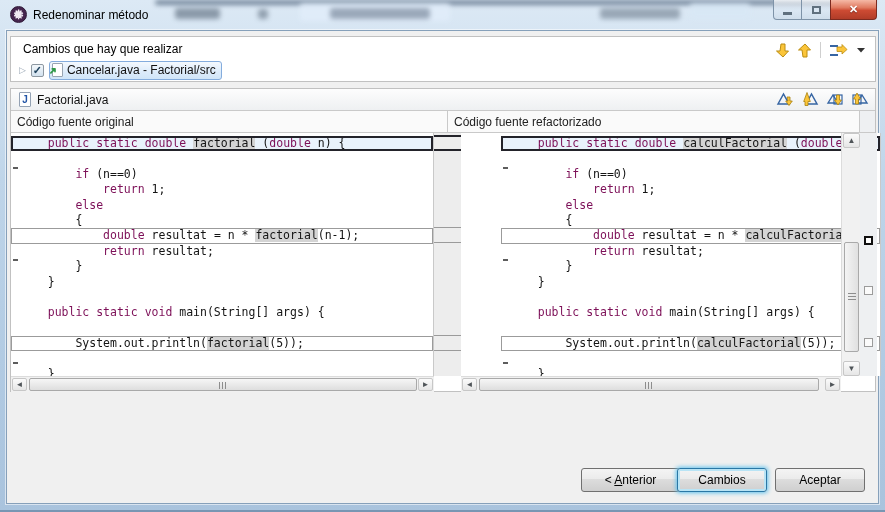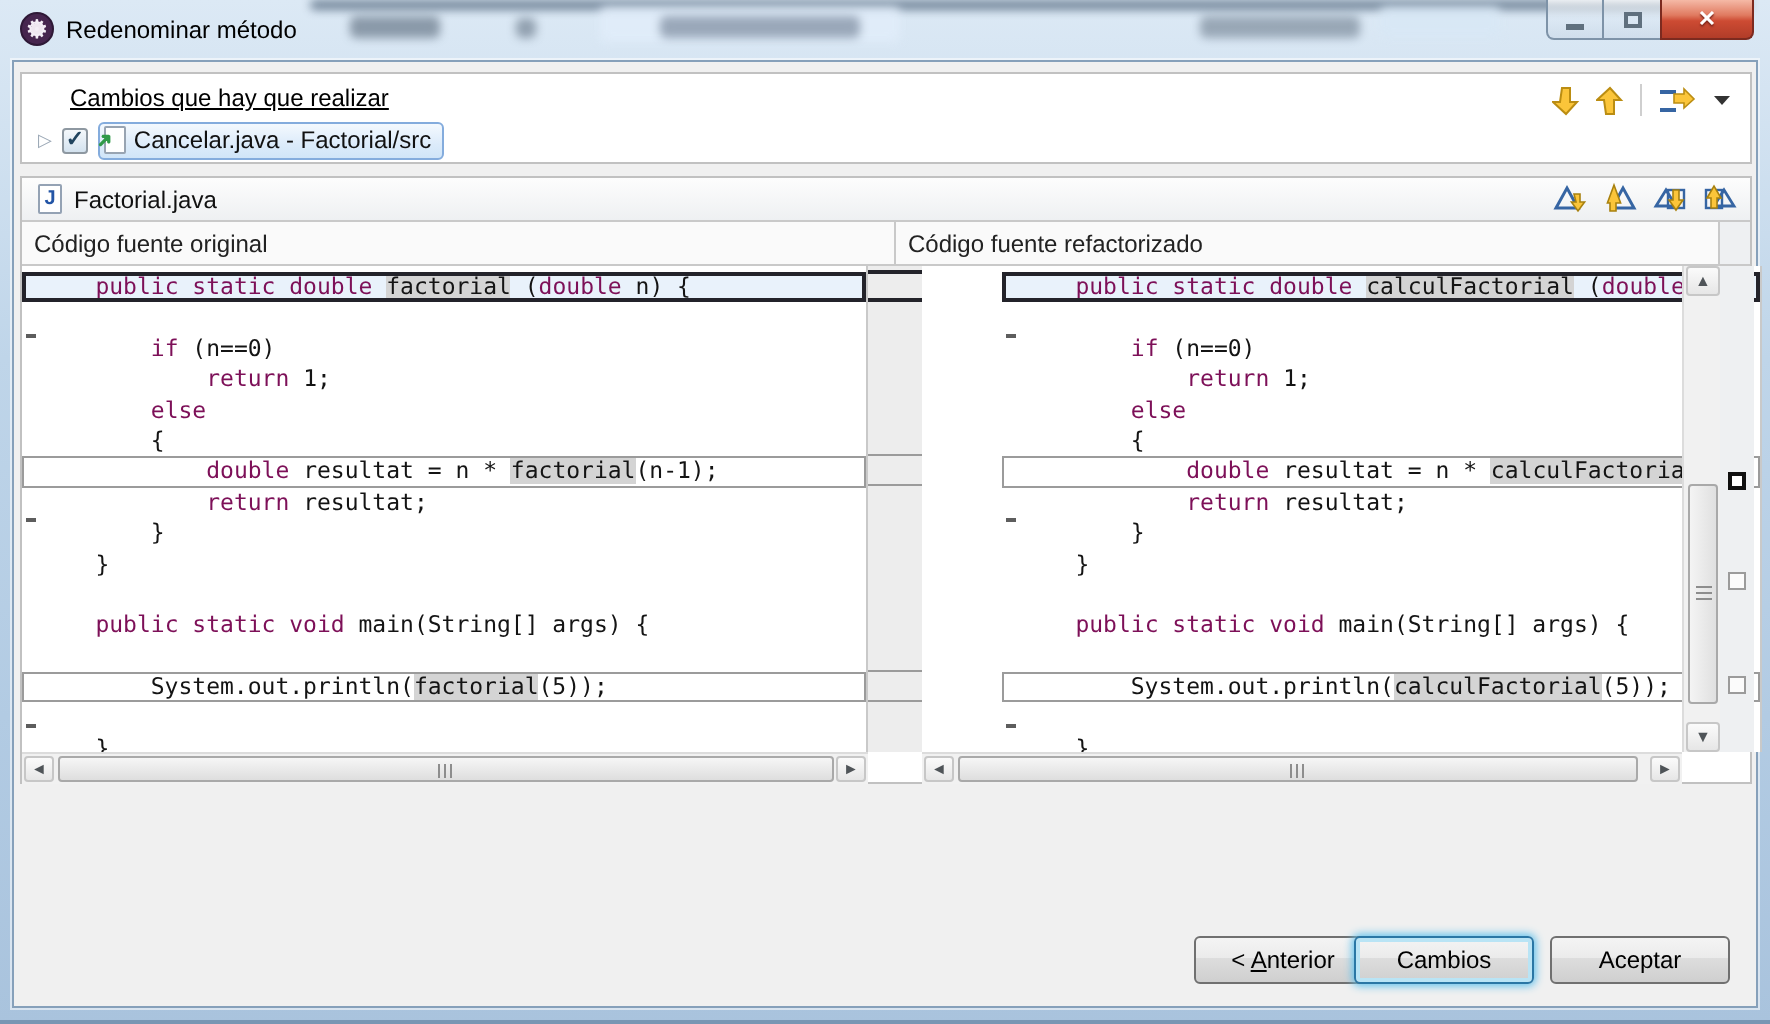--- a/index.html
+++ b/index.html
@@ -27,21 +27,21 @@
   .wb-close{width:47px;border-radius:0 0 4px 0;border-color:#7c2a1f;color:#fff;font-weight:bold;font-size:11px;
       background:linear-gradient(#f5b9a6,#e07a60 40%,#cd4b33 55%,#b13c28);text-shadow:0 1px 1px #7a241a;}
   .glyph-min{width:9px;height:3px;background:#60707e;margin-top:8px;}
   .glyph-max{width:9px;height:8px;border:2px solid #60707e;background:transparent;}
   
   .dialog-body{position:absolute;left:6px;top:30px;width:873px;height:474px;
                background:#f0f0f0;border:1px solid #86a0ba;box-shadow:0 0 0 1px rgba(255,255,255,.55);}
   .panel{position:absolute;background:#fff;border:1px solid #c1c1c1;}
   
   .changes-panel{left:3px;top:5px;width:866px;height:46px;}
-  .cp-label{position:absolute;left:24px;top:5px;color:#000;text-decoration:underline;}
+  .cp-label{position:absolute;left:12px;top:5px;color:#000;}
   .cp-toolbar{position:absolute;right:10px;top:4px;display:flex;align-items:center;gap:8px;height:18px;}
   .tb-sep{width:1px;height:16px;background:#cfcfcf;}
   .tree-row{position:absolute;left:8px;top:23px;height:20px;display:flex;align-items:center;gap:5px;}
   .expander{color:#9aa7b5;font-size:9px;line-height:9px;}
   .checkbox{width:13px;height:13px;border:1px solid #8e98a1;border-radius:2px;
             background:linear-gradient(#f4f8fb,#d3e2ef);display:flex;align-items:center;justify-content:center;}
   .checkbox .chk{color:#21445f;font-size:11px;font-weight:bold;line-height:10px;margin-top:-1px;}
   .sel-box{display:flex;align-items:center;gap:4px;padding:1px 5px 1px 2px;height:19px;
            border:1px solid #84acdd;border-radius:3px;
            background:linear-gradient(#f4f9fe,#dcebfa 60%,#d0e5f8);}
@@ -92,21 +92,21 @@
           background:linear-gradient(#f6f6f6,#dedede);}
   .hgrip{position:absolute;top:3px;left:50%;width:9px;height:7px;margin-left:-4px;
          background:repeating-linear-gradient(90deg,#8d8d8d 0 1px,transparent 1px 3px);}
   .ruler{position:absolute;left:849px;top:44px;width:17px;height:243px;background:#eef0f2;}
   .mk{position:absolute;left:4px;width:9px;height:9px;border:1px solid #9b9b9b;background:#fbfbfb;}
   .mk-cur{border:2px solid #101010;background:#fff;}
   
   .btn{position:absolute;top:437px;height:24px;border:1px solid #707070;border-radius:3px;
        background:linear-gradient(#f4f4f4,#ebebeb 45%,#dddddd 46%,#cfcfcf);
        display:flex;align-items:center;justify-content:center;color:#000;}
-  .btn-back{left:590px;width:89px;}
+  .btn-back{left:574px;width:99px;}
   .btn-ok{left:670px;width:90px;border-color:#2a77a5;
           box-shadow:0 0 0 2px #b9e4f5 inset,0 0 4px 1px #5fc1ec;}
   .btn-cancel{left:768px;width:90px;}
   .u{text-decoration:underline;}
   
   svg{display:block;}
 </style>
 </head>
 <body>
 

